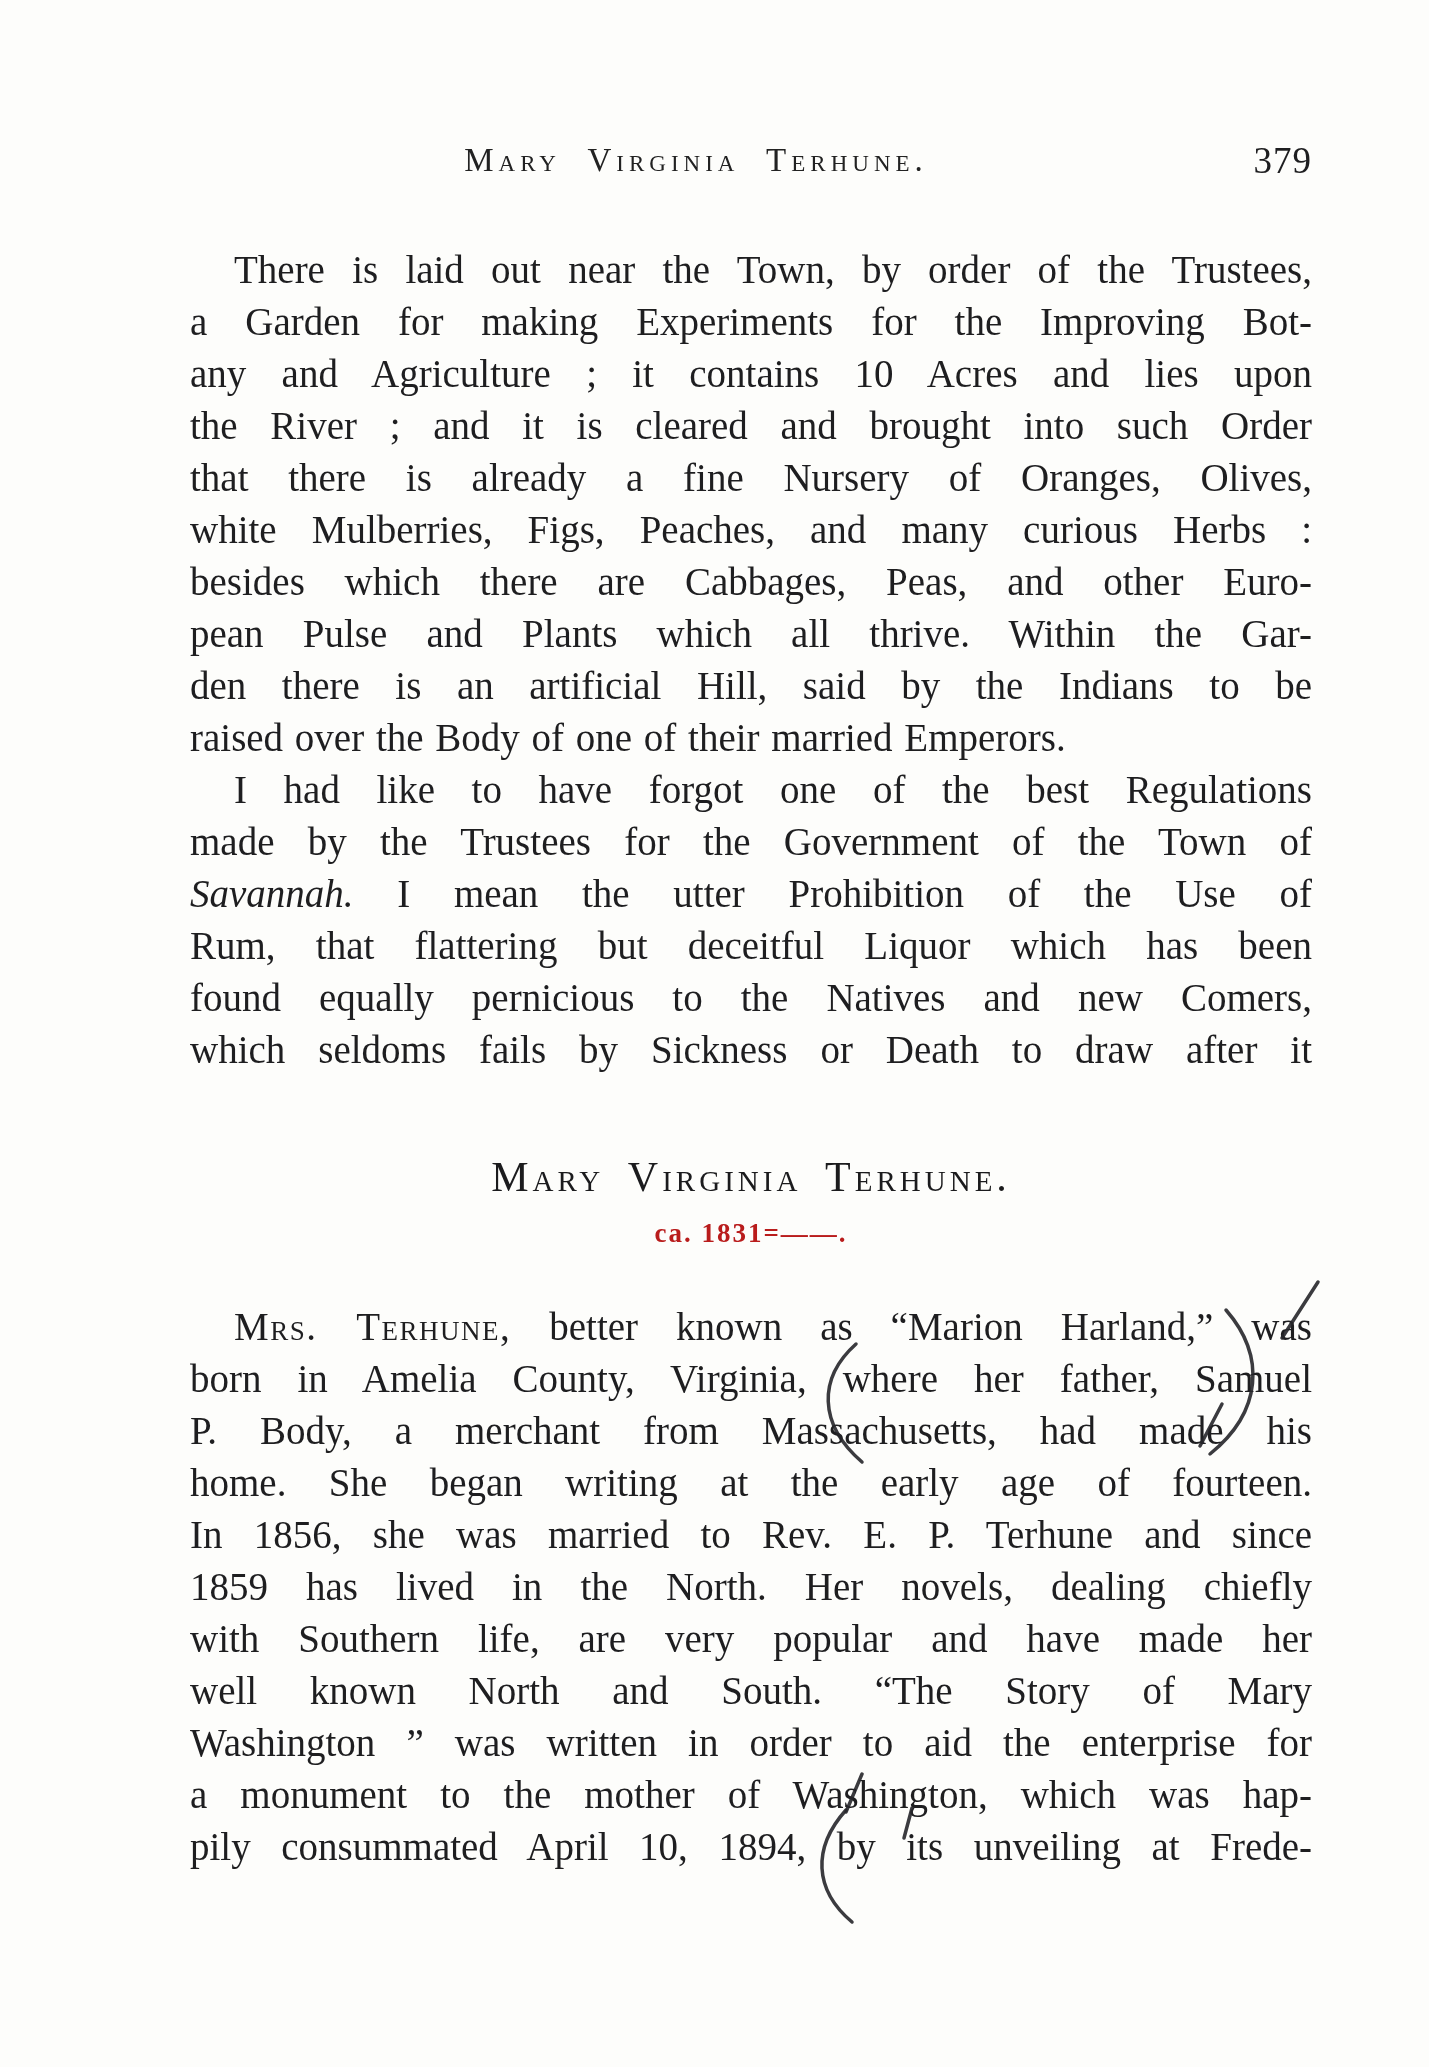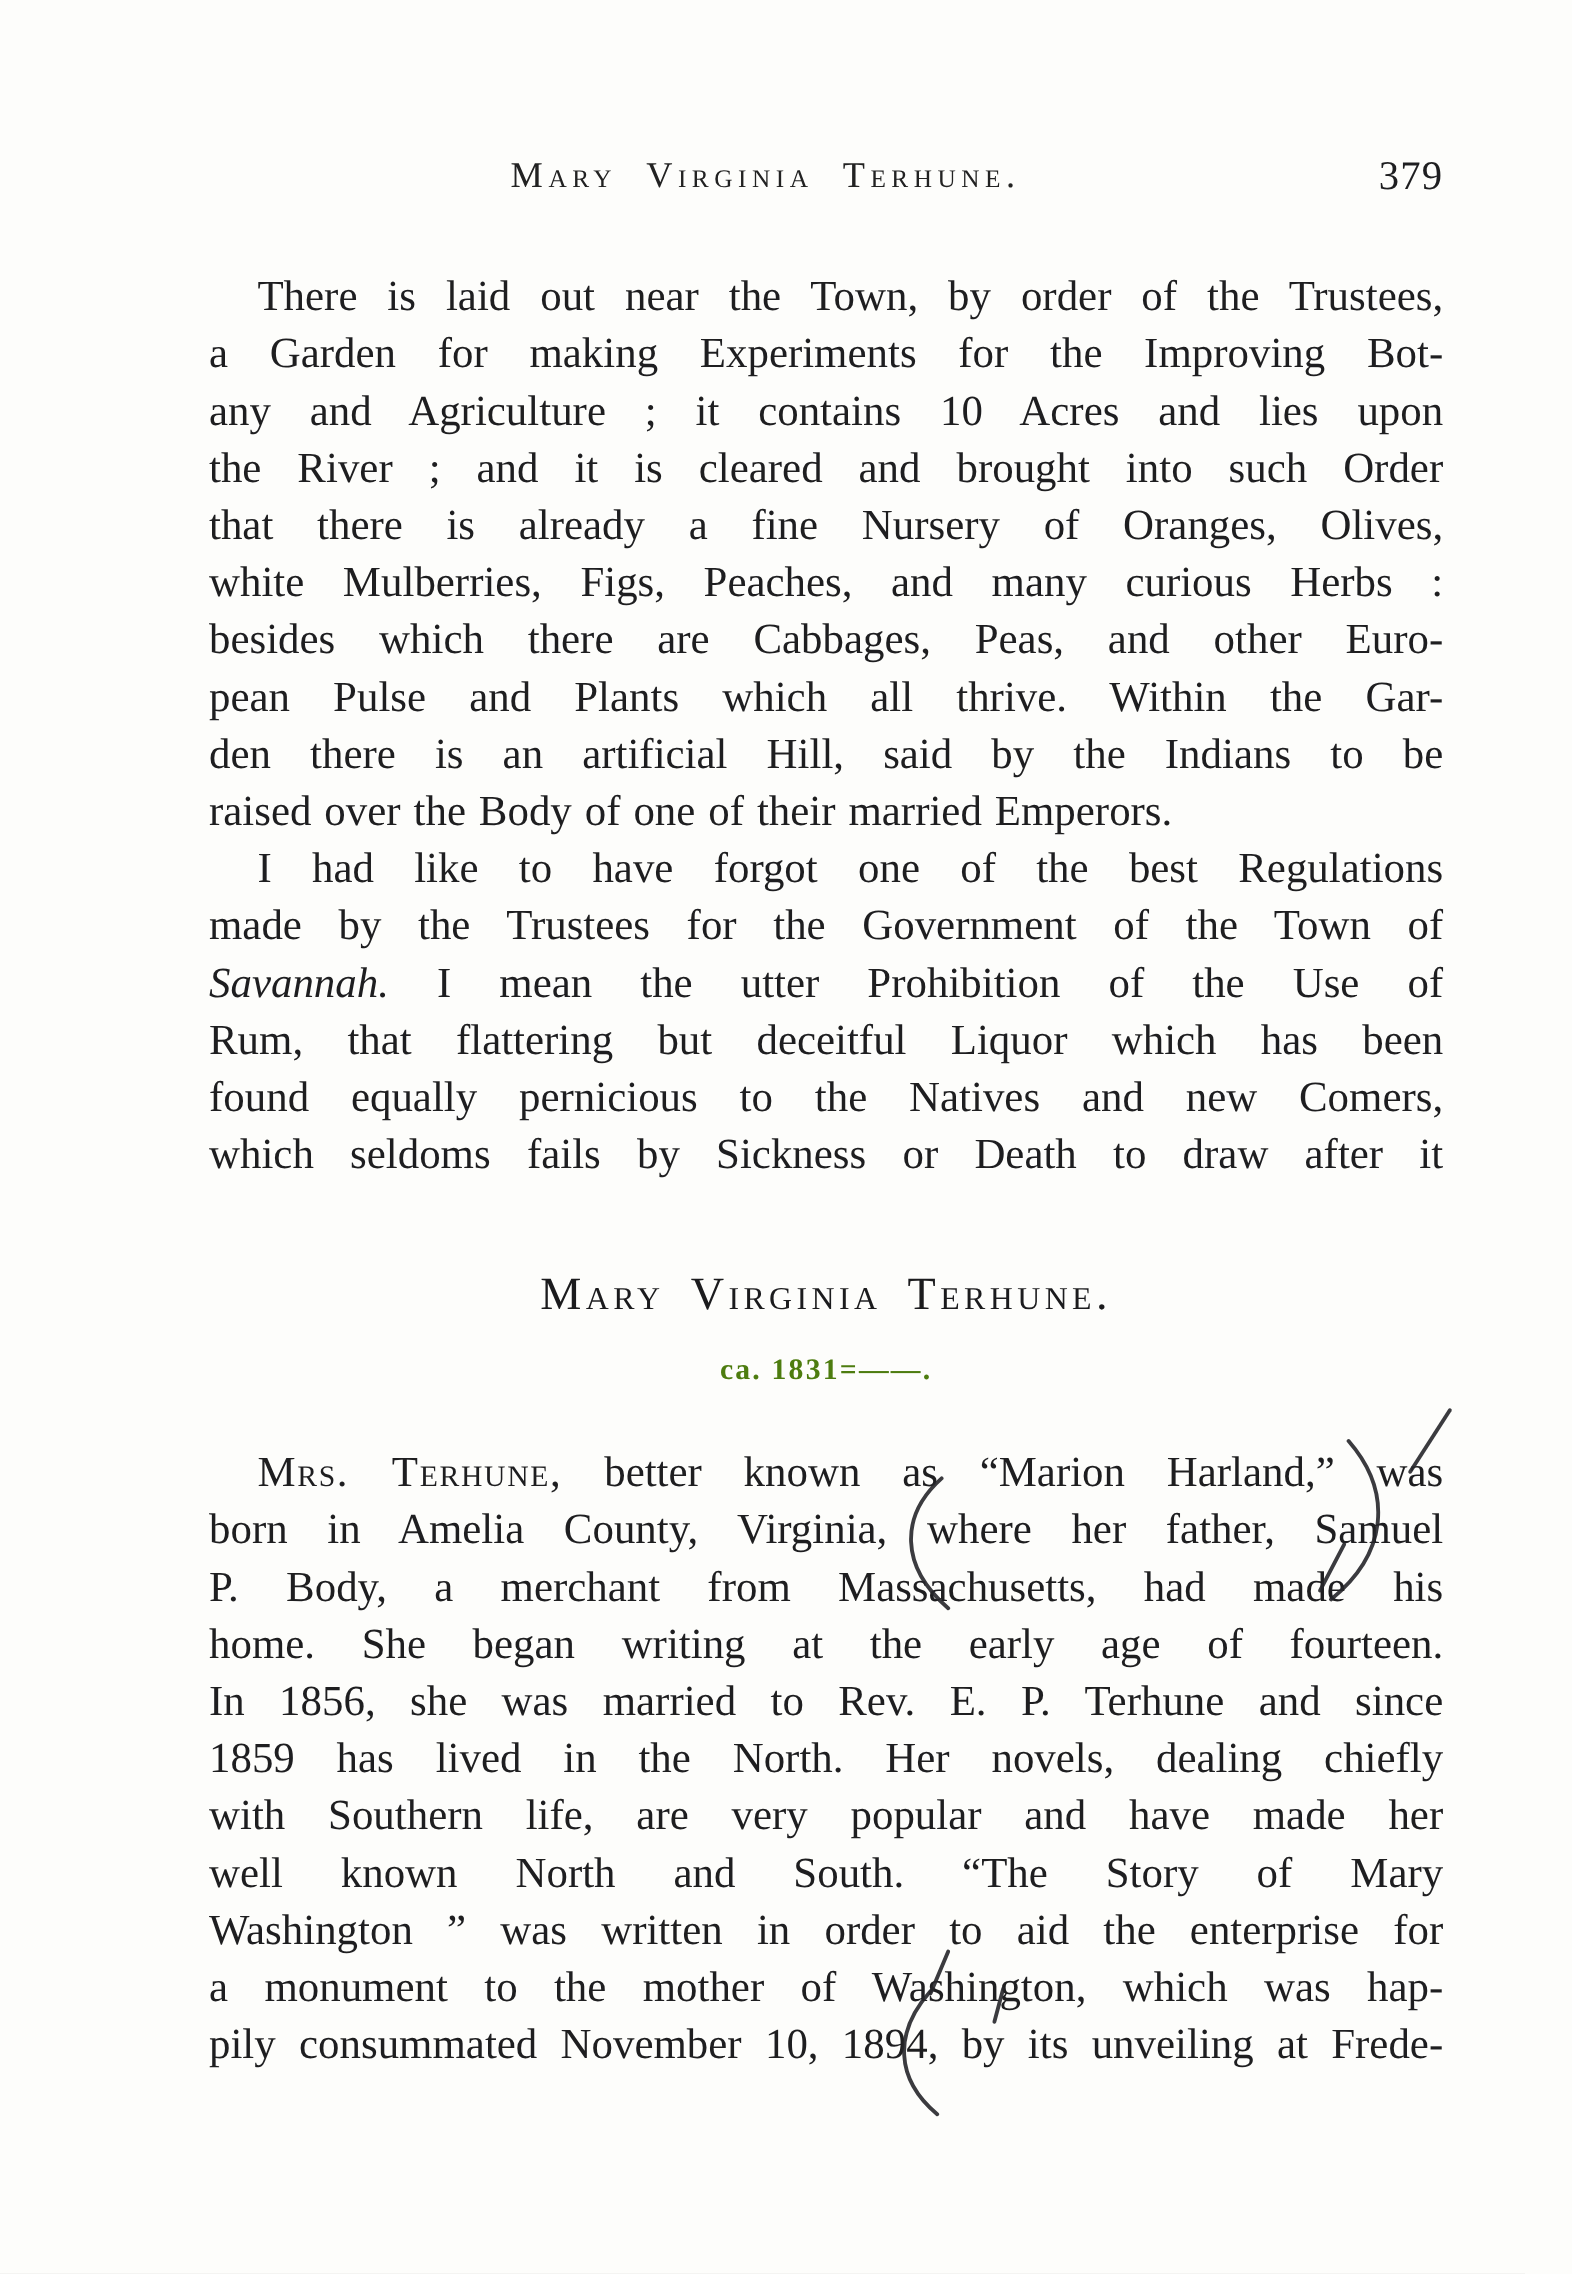--- a/index.html
+++ b/index.html
@@ -68,25 +68,25 @@
   .section-head { margin-top: 76px; text-align: center; }
   .section-title {
     font-variant: small-caps;
     font-size: 42px;
     line-height: 50px;
     letter-spacing: 4px;
     word-spacing: 10px;
     color: #1b1b1d;
   }
   .section-dates {
-    margin-top: 28px;
+    margin-top: 16px;
     font-size: 27px;
     font-weight: bold;
     letter-spacing: 2px;
-    color: #4d7c0f;
+    color: #b91c1c;
   }
   .pen-marks {
     position: absolute;
     left: 0; top: 0;
     width: 1429px;
     height: 2067px;
     pointer-events: none;
   }
   .pen-marks path, .pen-marks line {
     stroke: #26262a;
@@ -138,21 +138,21 @@
         <div class="jline indent"><span class="smallcaps">Mrs. Terhune,</span><span> better known as “Marion Harland,” was</span></div>
         <div class="jline"><span>born in Amelia County, Virginia, where her father, Samuel</span></div>
         <div class="jline"><span>P. Body, a merchant from Massachusetts, had made his</span></div>
         <div class="jline"><span>home. She began writing at the early age of fourteen.</span></div>
         <div class="jline"><span>In 1856, she was married to Rev. E. P. Terhune and since</span></div>
         <div class="jline"><span>1859 has lived in the North. Her novels, dealing chiefly</span></div>
         <div class="jline"><span>with Southern life, are very popular and have made her</span></div>
         <div class="jline"><span>well known North and South. “The Story of Mary</span></div>
         <div class="jline"><span>Washington ” was written in order to aid the enterprise for</span></div>
         <div class="jline"><span>a monument to the mother of Washington, which was hap-</span></div>
-        <div class="jline"><span>pily consummated November 10, 1894, by its unveiling at Frede-</span></div>
+        <div class="jline"><span>pily consummated April 10, 1894, by its unveiling at Frede-</span></div>
       </div>
 
   </div>
 
   <svg class="pen-marks" viewBox="0 0 1429 2067" xmlns="http://www.w3.org/2000/svg">
     <path d="M 856 1344 C 818 1378, 818 1424, 862 1462"></path>
     <path d="M 1226 1310 C 1266 1356, 1262 1412, 1210 1454"></path>
     <path d="M 1318 1282 L 1282 1338"></path>
     <path d="M 1222 1404 L 1200 1446"></path>
     <path d="M 862 1774 L 846 1812"></path>

